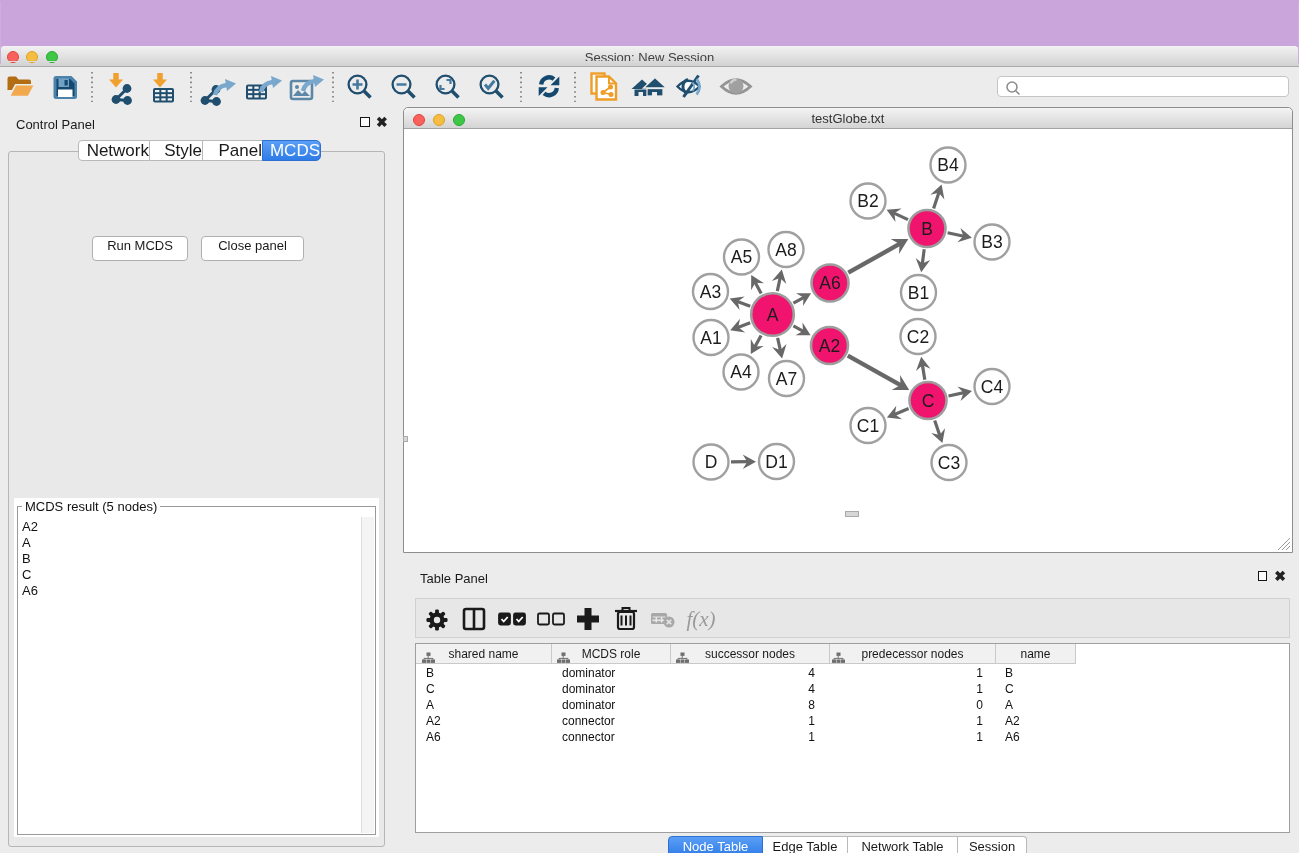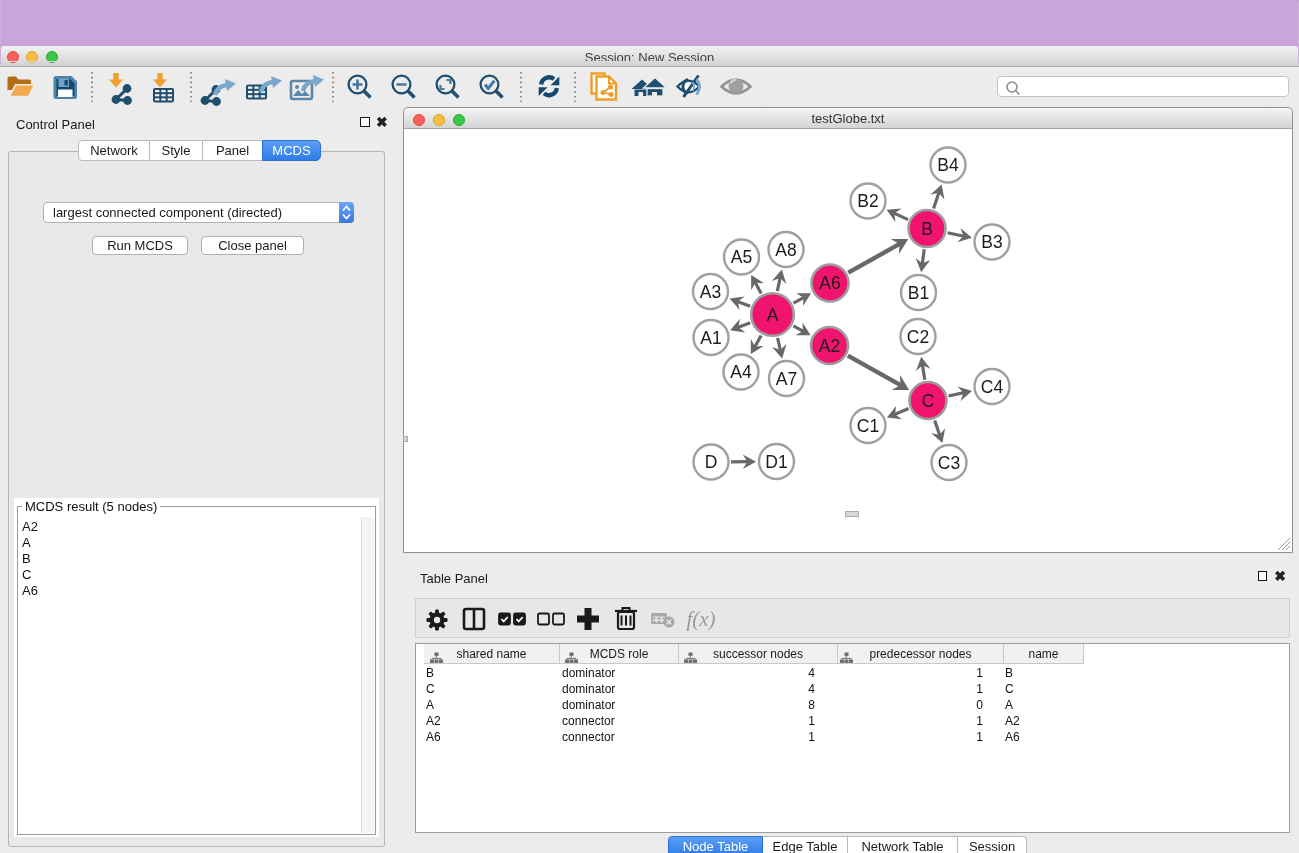--- a/index.html
+++ b/index.html
@@ -17,48 +17,48 @@
 
 #toolbar { position:absolute; left:0; top:22px; width:100%; height:38px; background:#ECECEC; }
 #searchbox { position:absolute; left:997px; top:8px; width:292px; height:21px; background:#fff; border:1px solid #c5c5c5; border-radius:4px; }
 
 #cpanel { position:absolute; left:0; top:61px; width:391px; height:749px; background:#ECECEC; }
 #cpanel h2 { position:absolute; left:16px; top:10px; font-size:13px; font-weight:normal; color:#1a1a1a; }
 .hdrbtns { position:absolute; font-size:12px; color:#222; }
 #cpbox { position:absolute; left:8px; top:44px; width:377px; height:696px; border:1px solid #b6b6b6; border-radius:3px; background:#E9E9E9; }
 
 #cptabs { position:absolute; left:78px; top:33px; height:21px; display:flex; z-index:5; }
-.cptab { height:21px; background:#fff; border:1px solid #b9b9b9; border-left:none; font-size:13px; color:#1a1a1a; text-align:center; line-height:19px; }
+.cptab { height:21px; background:#fff; border:1px solid #b9b9b9; border-left:none; font-size:17px; color:#1a1a1a; text-align:right; line-height:19px; }
 .cptab.first { border-left:1px solid #b9b9b9; border-radius:4px 0 0 4px; }
 .cptab.sel { background:linear-gradient(#5b9ff5,#2f7ce8); color:#fff; border:1px solid #2f6fd0; border-radius:0 5px 5px 0; margin-left:-1px; }
 
 #optlabel { position:absolute; left:0; top:74px; width:391px; text-align:center; font-size:13px; color:#1a1a1a; }
 #dropdown { position:absolute; left:43px; top:95px; width:311px; height:21px; background:#fff; border:1px solid #b0b0b0; border-radius:4px; font-size:13px; color:#1a1a1a; line-height:19px; padding-left:9px; }
 #dropstep { position:absolute; right:-1px; top:-1px; width:15px; height:21px; border-radius:0 4px 4px 0; background:linear-gradient(#6aa7f4,#3976e2); }
-.btn { position:absolute; height:19px; background:#fff; border:1px solid #b0b0b0; border-radius:4px; font-size:13px; color:#1a1a1a; text-align:center; line-height:17px; }
+.btn { position:absolute; height:25px; background:#fff; border:1px solid #b0b0b0; border-radius:4px; font-size:13px; color:#1a1a1a; text-align:center; line-height:17px; }
 
 #mcdsbox { position:absolute; left:14px; top:391px; width:365px; height:339px; background:#fff; }
 #mcdsfs { position:absolute; left:3px; top:8px; right:3px; bottom:2px; border:1px solid #9a9a9a; }
 #mcdslegend { position:absolute; left:4px; top:-8px; background:#fff; padding:0 3px; font-size:13px; color:#111; line-height:15px; }
 #mcdslist { position:absolute; left:4px; top:12px; font-size:13px; color:#111; line-height:16px; }
 #mcdsscroll { position:absolute; right:1px; top:10px; bottom:1px; width:13px; background:#f4f4f4; border-left:1px solid #ddd; }
 
 #gwin { position:absolute; left:403px; top:61px; width:890px; height:446px; background:#fff; border:1px solid #8e8e8e; border-radius:5px 5px 0 0; }
 #gtitle { position:absolute; left:0; top:0; width:100%; height:21px; background:linear-gradient(#f4f4f4,#d4d4d4); border-bottom:1px solid #a3a3a3; border-radius:5px 5px 0 0; }
 #gtitle .t1 { left:9px; background:#f9625c; border:0.5px solid #e0443e; }
 #gtitle .t2 { left:29px; background:#f5bd41; border:0.5px solid #dfa123; }
 #gtitle .t3 { left:49px; background:#3ec746; border:0.5px solid #2aa82f; }
 #gtitle .tl { top:5.5px; }
 #gtitletext { position:absolute; top:3px; width:100%; text-align:center; font-size:13px; color:#333; }
 
 #tpanel { position:absolute; left:403px; top:517px; width:896px; height:291px; background:#ECECEC; }
 #tpanel h2 { position:absolute; left:17px; top:8px; font-size:13px; font-weight:normal; color:#1a1a1a; }
 #ttoolbar { position:absolute; left:12px; top:35px; right:9px; height:40px; background:#E7E7E7; border:1px solid #d0d0d0; }
 #ttable { position:absolute; left:12px; top:80px; right:9px; height:190px; background:#fff; border:1px solid #9e9e9e; }
-#thead { position:absolute; left:8px; top:0; right:0; height:20px; background:#fff; font-size:12px; color:#1a1a1a; }
+#thead { position:absolute; left:0; top:0; right:0; height:20px; background:#fff; font-size:12px; color:#1a1a1a; }
 .thc { position:absolute; top:0; height:20px; background:#f1f1f1; border-right:1px solid #c9c9c9; border-bottom:1px solid #c9c9c9; text-align:center; line-height:20px; }
 .trow { position:absolute; left:0; right:0; height:16px; font-size:12px; color:#111; }
 .tc { position:absolute; top:1px; }
 .tcr { position:absolute; top:1px; text-align:right; }
 
 #btabs { position:absolute; left:265px; top:273px; display:flex; }
 .btab { height:21px; background:#fff; border:1px solid #b9b9b9; border-left:none; font-size:13px; color:#1a1a1a; line-height:19px; text-align:center; }
 .btab.sel { background:linear-gradient(#5b9ff5,#2f7ce8); color:#fff; border:1px solid #2f6fd0; border-radius:4px 0 0 4px; }
 .btab.last { border-radius:0 4px 4px 0; }
 
@@ -201,26 +201,20 @@
   <div id="cpanel">
     <h2>Control Panel</h2>
     <div style="position:absolute;left:360px;top:10px;width:9.5px;height:9.5px;border:1.7px solid #151515;box-sizing:border-box;background:#fdfdfd;"></div>
     <div class="hdrbtns" style="left:376px; top:7px; font-weight:bold; font-size:14px;">✖</div>
     <div id="cpbox"></div>
     <div id="cptabs">
       <div class="cptab first" style="width:72px;">Network</div>
         <div class="cptab" style="width:53px;">Style</div>
         <div class="cptab" style="width:60px;">Panel</div>
         <div class="cptab sel" style="width:59px;">MCDS</div>
-    </div>
-    <div id="dropdown">largest connected component (directed)
-      <div id="dropstep"><svg width="15" height="21" xmlns="http://www.w3.org/2000/svg">
-            <path d="M4 8.5 l3.5 -4 l3.5 4" fill="none" stroke="#fff" stroke-width="1.8"></path>
-            <path d="M4 12.5 l3.5 4 l3.5 -4" fill="none" stroke="#fff" stroke-width="1.8"></path>
-          </svg></div>
     </div>
     <div class="btn" style="left:92px; top:129px; width:96px;">Run MCDS</div>
     <div class="btn" style="left:201px; top:129px; width:103px;">Close panel</div>
     <div id="mcdsbox">
       <div id="mcdsfs">
           <div id="mcdslegend">MCDS result (5 nodes)</div>
         <div id="mcdslist">A2<br>A<br>B<br>C<br>A6</div>
         <div id="mcdsscroll"></div>
       </div>
     </div>

